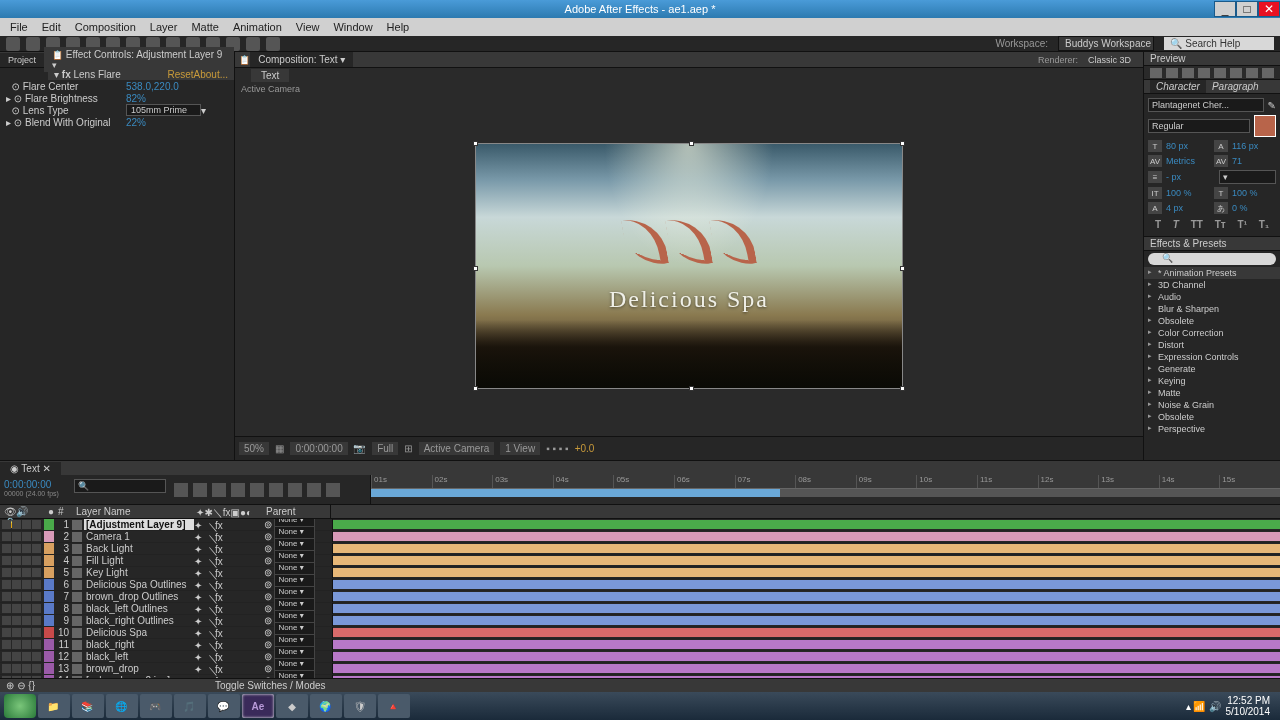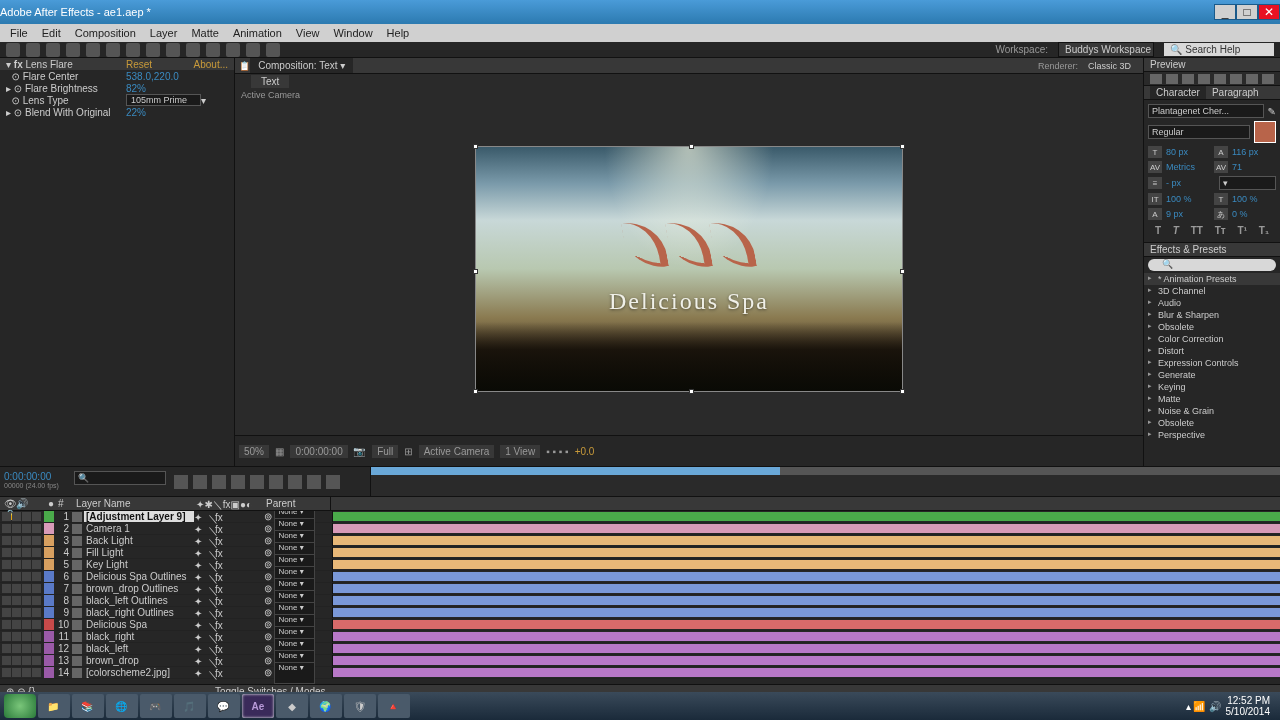--- a/index.html
+++ b/index.html
@@ -1,19 +1,19 @@
 <!DOCTYPE html>
 <html><head>
 <meta charset="utf-8">
 <style>
 * { margin: 0; padding: 0; box-sizing: border-box; font-family: Arial, sans-serif; font-size: 10px; user-select: none; }
 body { background: #2a2a2a; color: #ccc; width: 1280px; height: 720px; overflow: hidden; position: relative; }
 
 
-.titlebar { height: 24px; background: linear-gradient(#4a9bd8, #2c7ab0); display: flex; align-items: center; justify-content: flex-start; position: relative; }
+.titlebar { height: 18px; background: linear-gradient(#4a9bd8, #2c7ab0); display: flex; align-items: center; justify-content: center; position: relative; }
 .titlebar-text { color: #fff; font-size: 11px; }
 .titlebar-buttons { position: absolute; right: 0; display: flex; }
 .titlebar-btn { width: 22px; height: 16px; border: 1px solid #1a5a8a; display:flex; align-items:center; justify-content:center; font-size:12px; color:#222; }
 .titlebar-btn.min { background: #d0d0d0; }
 .titlebar-btn.max { background: #d0d0d0; }
 .titlebar-btn.close { background: #e81123; color:#fff; }
 
 
 .menubar { height: 18px; background: #d0d0d0; display: flex; align-items: center; padding: 0 4px; gap: 2px; }
 .menubar span { color: #222; font-size: 11px; padding: 0 6px; }
@@ -30,42 +30,42 @@
 
 
 .left-panel { width: 234px; background: #262626; display: flex; flex-direction: column; }
 .left-tabs { height: 16px; background: #383838; display: flex; align-items: center; border-bottom: 1px solid #111; }
 .left-tab { background: #262626; color: #ccc; font-size: 9px; padding: 2px 8px; }
 .left-tab.active { background: #383838; }
 .effect-header { background: #383838; color: #ccc; font-size: 10px; padding: 2px 6px; border-bottom: 1px solid #111; }
 .effect-row { display: flex; padding: 1px 6px; font-size: 10px; height:12px; align-items:center; }
 .effect-name-col { width: 120px; }
 .effect-val { color: #3a8ac0; }
-.row-hl { background: #383838; }
+.row-hl { background: #383838; margin-left: 48px; }
 .lens-flare-dd { background:#1a1a1a; border:1px solid #555; padding:0 4px; font-size:9px; width:75px; display:inline-block;}
 
 
 .center-panel { flex: 1; background: #2a2a2a; display: flex; flex-direction: column; border-left:1px solid #111; border-right:1px solid #111;}
 .comp-tabs { height: 16px; background: #383838; display: flex; align-items: center; border-bottom: 1px solid #111; padding-left:4px;}
 .comp-tab { background: #262626; color: #ccc; font-size: 10px; padding: 2px 8px; }
 .comp-subtab { height:14px; background:#2a2a2a; padding-left:16px; display:flex; align-items:center;}
 .comp-subtab span { background:#383838; padding:1px 10px; font-size:10px;}
 .render-label { margin-left:auto; color:#999; font-size:9px; padding-right:4px;}
 .render-val { background:#383838; padding:1px 6px; font-size:9px; margin-right:6px;}
 .active-cam { padding:2px 6px; color:#999; font-size:9px;}
 .viewer { flex:1; background:#2a2a2a; display:flex; align-items:center; justify-content:center; position:relative;}
 .canvas-wrap { width: 428px; height: 246px; position: relative; border:1px solid #888;}
 .canvas { width:100%; height:100%; background: linear-gradient(180deg, #3a5a6a 0%, #7a9aaa 15%, #c8d8d8 30%, #b8c8b0 50%, #8a7a50 70%, #4a3a28 85%, #1a1a12 100%); position:relative; overflow:hidden;}
 .sky-light { position:absolute; top:0; left:30%; width:40%; height:50%; background: radial-gradient(ellipse at top, rgba(255,255,230,0.6), transparent 70%);}
 .trees { position:absolute; bottom:0; width:100%; height:28%; background: linear-gradient(0deg, #0a0a05 0%, rgba(20,15,8,0.9) 60%, transparent 100%);}
 .logo-crescents { position:absolute; top:30%; left:0; width:100%; text-align:center; }
 .crescent { display:inline-block; width:40px; height:50px; border-radius: 0 40px 0 40px; border-right: 8px solid #b8644a; border-bottom:4px solid #b8644a; transform: rotate(-10deg); margin: 0 2px;}
 .spa-text { position:absolute; top:58%; width:100%; text-align:center; color:#f0f0e8; font-family: Georgia, serif; font-size: 24px; letter-spacing: 2px; text-shadow: 0 1px 3px rgba(0,0,0,0.5);}
 .sel-handle { position:absolute; width:5px; height:5px; background:#fff; border:1px solid #333;}
-.viewer-footer { height:31px; background:#262626; border-top:1px solid #111; display:flex; align-items:center; padding:0 4px; gap:6px; font-size:9px; color:#999;}
+.viewer-footer { height:24px; background:#262626; border-top:1px solid #111; display:flex; align-items:center; padding:0 4px; gap:6px; font-size:9px; color:#999;}
 .vf-item { background:#383838; padding:1px 5px; }
 
 
 .right-panel { width: 136px; background: #262626; display: flex; flex-direction: column; }
 .panel-header { height:14px; background:#383838; display:flex; align-items:center; padding:0 6px; font-size:10px; border-bottom:1px solid #111;}
 .preview-controls { height:14px; background:#2a2a2a; display:flex; align-items:center; justify-content:center; gap:4px; border-bottom:1px solid #111;}
 .play-btn { width:12px; height:10px; background:#666; }
 .char-panel { padding:4px; border-bottom:1px solid #111;}
 .char-row { display:flex; gap:4px; margin-bottom:3px; align-items:center;}
 .char-dd { background:#1a1a1a; border:1px solid #555; font-size:9px; padding:1px 3px; flex:1;}
@@ -163,20 +163,24 @@
   <div class="tool-icon"></div>
   <div class="tool-icon"></div>
   <span class="workspace-label">Workspace:</span>
   <span class="workspace-select">Buddys Workspace</span>
   <span class="search-help">🔍 <span>Search Help</span></span>
 </div>
 
 <div class="main">
 
   <div class="left-panel">
+    <div class="left-tabs">
+      <div class="left-tab">Project</div>
+      <div class="left-tab active" style="flex:1">📋 <span>Effect Controls: Adjustment Layer 9</span> ▾</div>
+    </div>
     <div class="effect-row row-hl">
       <div class="effect-name-col">▾ <b>fx</b> <span>Lens Flare</span></div>
       <span style="color:#c89a3a">Reset</span>
       <span style="margin-left:auto;color:#c89a3a">About...</span>
     </div>
     <div class="effect-row">
         <div class="effect-name-col">&nbsp;&nbsp;⊙ <span>Flare Center</span></div>
         <span class="effect-val">538.0,220.0</span>
       </div>
     <div class="effect-row">
@@ -240,21 +244,21 @@
     <div class="preview-controls">
       <div class="play-btn"></div>
       <div class="play-btn"></div>
       <div class="play-btn"></div>
       <div class="play-btn"></div>
       <div class="play-btn"></div>
       <div class="play-btn"></div>
       <div class="play-btn"></div>
       <div class="play-btn"></div>
     </div>
-    <div style="display:flex;" class="panel-header">
+    <div style="display:flex;font-style:italic;" class="panel-header">
       <span style="background:#262626; padding:1px 6px;">Character</span>
       <span style="padding:1px 6px;">Paragraph</span>
     </div>
     <div class="char-panel">
       <div class="char-row">
         <div class="char-dd">Plantagenet Cher...</div>
         <div style="font-size:10px;">✎</div>
       </div>
       <div class="char-row">
         <div class="char-dd">Regular</div>
@@ -278,21 +282,21 @@
         <div class="char-dd" style="flex:1">▾</div>
       </div>
       <div class="char-row">
         <div class="char-ic">IT</div>
           <div class="char-val">100 %</div>
         <div class="char-ic">T</div>
           <div class="char-val">100 %</div>
       </div>
       <div class="char-row">
         <div class="char-ic">A</div>
-          <div class="char-val">9 px</div>
+          <div class="char-val">4 px</div>
         <div class="char-ic">あ</div>
           <div class="char-val">0 %</div>
       </div>
       <div class="tt-row">
         <span class="tt-btn">T</span>
         <span class="tt-btn"><i>T</i></span>
         <span class="tt-btn">TT</span>
         <span class="tt-btn">Tᴛ</span>
         <span class="tt-btn">T¹</span>
         <span class="tt-btn">T₁</span>
@@ -313,38 +317,58 @@
       <div class="ep-item">Keying</div>
       <div class="ep-item">Matte</div>
       <div class="ep-item">Noise &amp; Grain</div>
       <div class="ep-item">Obsolete</div>
       <div class="ep-item">Perspective</div>
     </div>
   </div>
 </div>
 
 <div class="timeline">
+  <div class="tl-tabs">
+      <div class="tl-tab">◉ <span>Text</span> ✕</div>
+    </div>
   <div class="tl-top">
     <div class="tl-time">
       <div>0:00:00:00</div>
       <div style="font-size:7px;color:#888">00000 (24.00 fps)</div>
     </div>
     <div class="tl-search"><input placeholder="🔍" style=""></div>
     <div class="tl-icons">
       <div class="tl-ic"></div>
       <div class="tl-ic"></div>
       <div class="tl-ic"></div>
       <div class="tl-ic"></div>
       <div class="tl-ic"></div>
       <div class="tl-ic"></div>
       <div class="tl-ic"></div>
       <div class="tl-ic"></div>
       <div class="tl-ic"></div>
     </div>
     <div class="tl-ruler">
+      <div class="ruler-marks" id="ruler-marks">
+          <div class="ruler-mark">01s</div>
+          <div class="ruler-mark">02s</div>
+          <div class="ruler-mark">03s</div>
+          <div class="ruler-mark">04s</div>
+          <div class="ruler-mark">05s</div>
+          <div class="ruler-mark">06s</div>
+          <div class="ruler-mark">07s</div>
+          <div class="ruler-mark">08s</div>
+          <div class="ruler-mark">09s</div>
+          <div class="ruler-mark">10s</div>
+          <div class="ruler-mark">11s</div>
+          <div class="ruler-mark">12s</div>
+          <div class="ruler-mark">13s</div>
+          <div class="ruler-mark">14s</div>
+          <div class="ruler-mark">15s</div>
+        </div>
       <div class="ruler-work">
           <div class="ruler-play"></div>
         </div>
     </div>
   </div>
   <div class="tl-header-row">
     <div class="tlh-cell" style="width:44px">👁🔊🔒</div>
     <div class="tlh-cell" style="width:10px">●</div>
     <div class="tlh-cell" style="width:18px">#</div>
     <div class="tlh-cell" style="width:120px">Layer Name</div>

